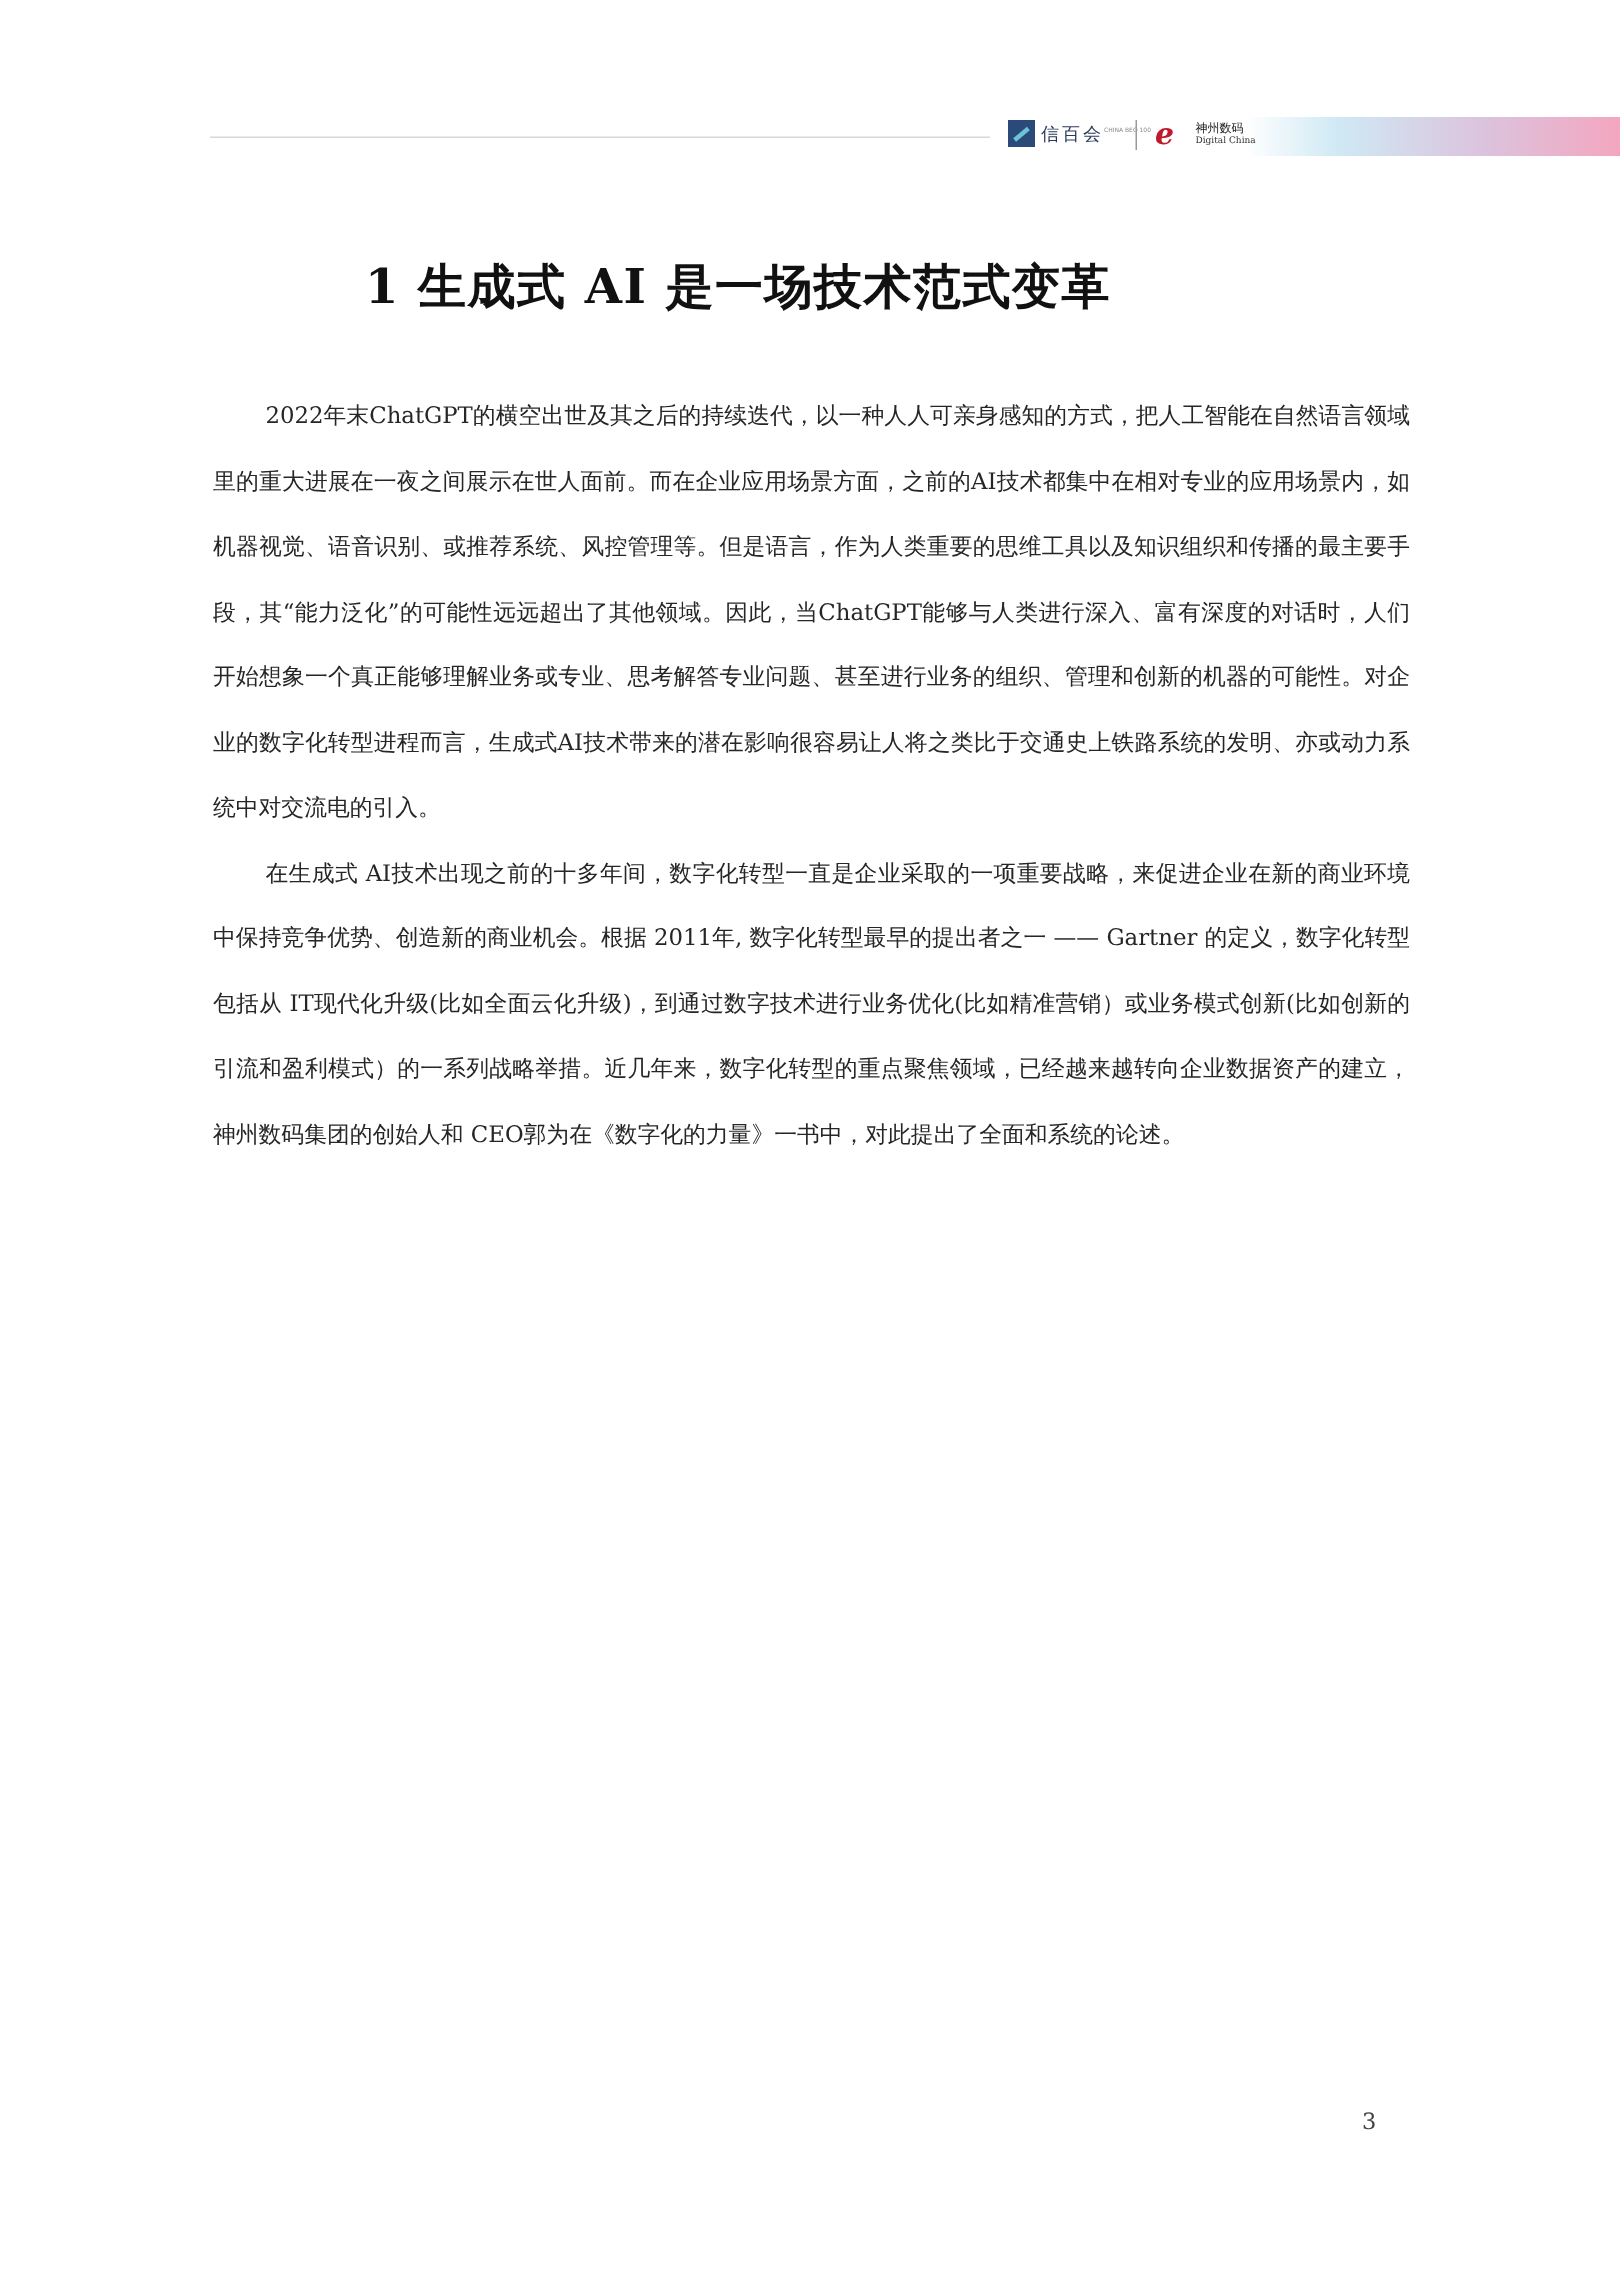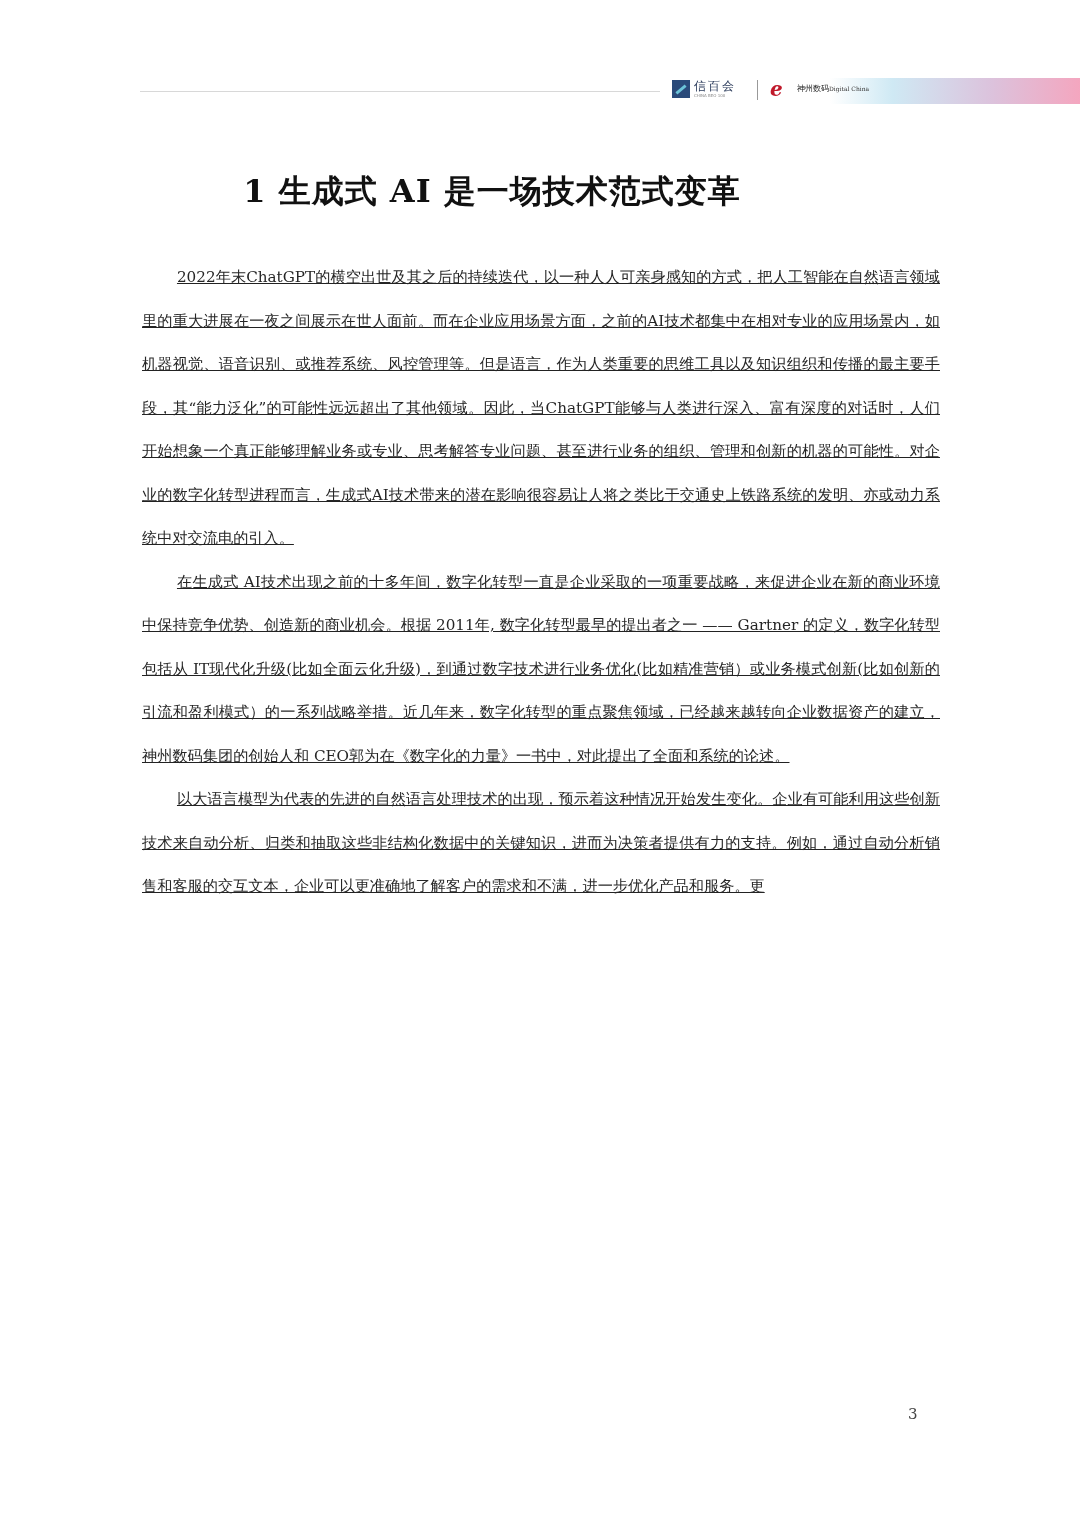--- a/index.html
+++ b/index.html
@@ -4,34 +4,34 @@
 <style>
   html, body { margin: 0; padding: 0; background: #ffffff; }
   body { width: 1080px; height: 1527px; position: relative; overflow: hidden;
          font-family: "DejaVu Serif", "Liberation Serif", serif; color: #222; }
   .header-line { position: absolute; left: 140px; top: 91px; width: 520px; height: 1px; background: #d8d8d8; }
   .header-band { position: absolute; left: 830px; top: 78px; width: 250px; height: 26px;
     background: linear-gradient(90deg, rgba(255,255,255,0) 0%, #cfe9f4 25%, #dcc2dc 65%, #f4a6bf 100%); }
   .logo1 { position: absolute; left: 672px; top: 80px; display: flex; align-items: center; gap: 4px; }
   .logo1-mark { width: 18px; height: 18px; background: #2a4a7a; position: relative; }
   .logo1-mark::after { content: ""; position: absolute; left: 3px; top: 8px; width: 12px; height: 3px; background: #6cc3d8; transform: rotate(-40deg); }
-  .logo1-text { display: flex; flex-direction: column; line-height: 1; }
+  .logo1-text { display: flex; flex-direction: row; line-height: 1; }
   .logo1-cn { font-family: "DejaVu Sans", sans-serif; font-size: 12px; color: #2a3a5a; letter-spacing: 2px; }
   .logo1-en { font-family: "DejaVu Sans", sans-serif; font-size: 4px; color: #888; margin-top: 2px; }
   .logo-divider { position: absolute; left: 757px; top: 80px; width: 1px; height: 20px; background: #999; }
   .logo2 { position: absolute; left: 770px; top: 80px; display: flex; align-items: center; gap: 3px; }
   .logo2-mark { width: 24px; height: 18px; font-family: "DejaVu Serif", serif; font-style: italic; font-weight: bold;
                 color: #c0192b; font-size: 20px; line-height: 18px; }
-  .logo2-text { display: flex; flex-direction: row; line-height: 1; justify-content: flex-end; }
+  .logo2-text { display: flex; flex-direction: column; line-height: 1; justify-content: flex-end; }
   .logo2-cn { font-family: "DejaVu Sans", sans-serif; font-size: 8px; color: #222; }
   .logo2-en { font-family: "DejaVu Serif", serif; font-size: 6px; color: #333; margin-top: 1px; }
 
   .title { position: absolute; left: 0; width: 984px; top: 170px; text-align: center;
            font-size: 32px; font-weight: bold; color: #111; letter-spacing: 1px; }
-  .content { position: absolute; left: 142px; top: 256px; width: 798px; text-decoration: underline; }
+  .content { position: absolute; left: 142px; top: 256px; width: 798px; }
   .para { margin: 0; font-size: 15.2px; line-height: 43.5px; text-indent: 2.3em; text-align: justify; color: #262626; }
   .page-number { position: absolute; left: 908px; top: 1405px; font-size: 15px; color: #444; }
 </style>
 </head>
 <body>
 
 <div class="header-line"></div>
 <div class="header-band"></div>
 
 <div class="logo1">
@@ -48,16 +48,15 @@
     <span class="logo2-cn">神州数码</span>
     <span class="logo2-en">Digital China</span>
   </div>
 </div>
 
 <h1 class="title" style="margin:0;">1  生成式 AI 是一场技术范式变革</h1>
 
 <div class="content">
   <p class="para">2022年末ChatGPT的横空出世及其之后的持续迭代，以一种人人可亲身感知的方式，把人工智能在自然语言领域里的重大进展在一夜之间展示在世人面前。而在企业应用场景方面，之前的AI技术都集中在相对专业的应用场景内，如机器视觉、语音识别、或推荐系统、风控管理等。但是语言，作为人类重要的思维工具以及知识组织和传播的最主要手段，其“能力泛化”的可能性远远超出了其他领域。因此，当ChatGPT能够与人类进行深入、富有深度的对话时，人们开始想象一个真正能够理解业务或专业、思考解答专业问题、甚至进行业务的组织、管理和创新的机器的可能性。对企业的数字化转型进程而言，生成式AI技术带来的潜在影响很容易让人将之类比于交通史上铁路系统的发明、亦或动力系统中对交流电的引入。</p>
   <p class="para">在生成式 AI技术出现之前的十多年间，数字化转型一直是企业采取的一项重要战略，来促进企业在新的商业环境中保持竞争优势、创造新的商业机会。根据 2011年, 数字化转型最早的提出者之一 —— Gartner 的定义，数字化转型包括从 IT现代化升级(比如全面云化升级)，到通过数字技术进行业务优化(比如精准营销）或业务模式创新(比如创新的引流和盈利模式）的一系列战略举措。近几年来，数字化转型的重点聚焦领域，已经越来越转向企业数据资产的建立，神州数码集团的创始人和 CEO郭为在《数字化的力量》一书中，对此提出了全面和系统的论述。</p>
-  <p class="para">以大语言模型为代表的先进的自然语言处理技术的出现，预示着这种情况开始发生变化。企业有可能利用这些创新技术来自动分析、归类和抽取这些非结构化数据中的关键知识，进而为决策者提供有力的支持。例如，通过自动分析销售和客服的交互文本，企业可以更准确地了解客户的需求和不满，进一步优化产品和服务。更</p>
 </div>
 
 <div class="page-number">3</div>
 
 </body></html>

